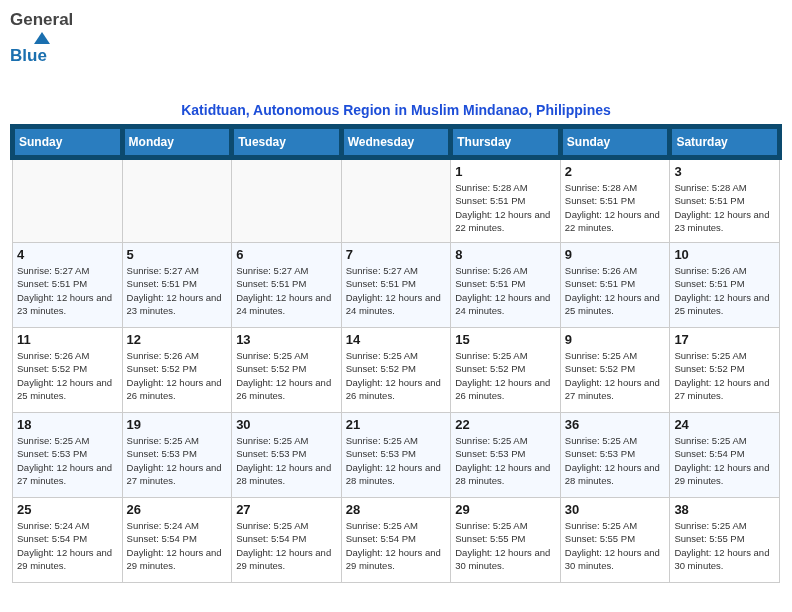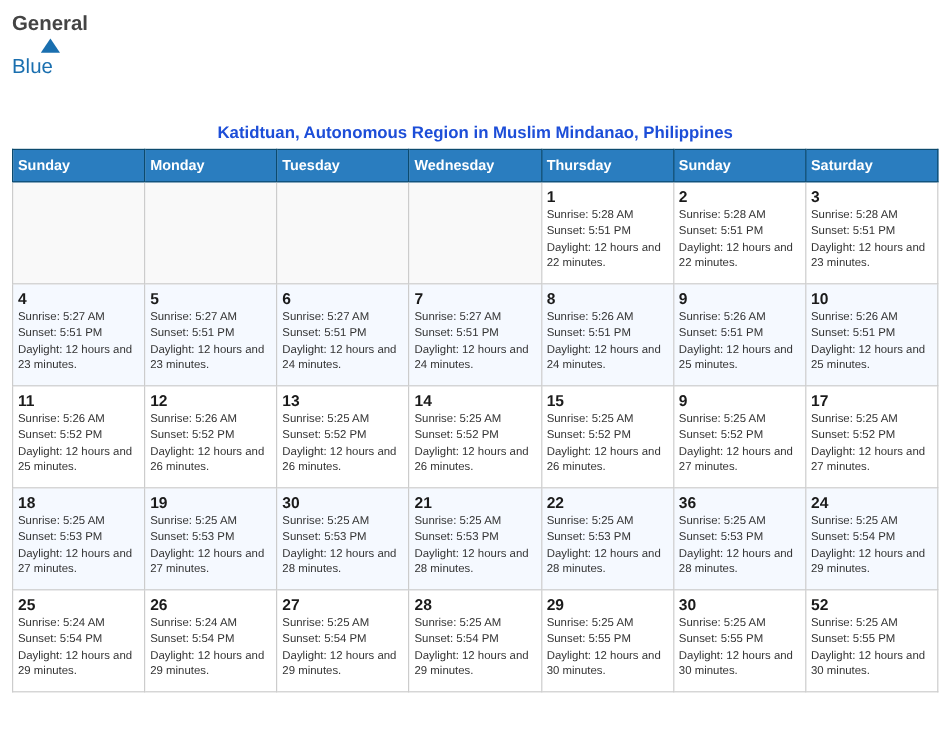--- a/index.html
+++ b/index.html
@@ -40,21 +40,21 @@
       border-collapse: collapse;
       table-layout: fixed;
     }
     thead th {
       background-color: #2a7dbf;
       color: #fff;
       font-size: 12px;
       font-weight: bold;
       padding: 6px 4px;
       text-align: left;
-      border: 1px solid #0c4a6e;
+      border: 5px solid #0c4a6e;
     }
     tbody td {
       border: 1px solid #ccc;
       vertical-align: top;
       padding: 4px;
       font-size: 10px;
       color: #333;
       height: 85px;
       background: #fff;
     }
@@ -79,21 +79,21 @@
       display: flex;
       align-items: center;
       flex-direction: column;
     }
     .logo-text-general {
       font-weight: bold;
       font-size: 17px;
       color: #444;
     }
     .logo-text-blue {
-      font-weight: normal;
+      font-weight: bold;
       font-size: 17px;
       color: #1a6faf;
     }
   </style>
 </head>
 <body>
 
 <div class="header-area">
   <div class="logo">
     <div class="logo-row">
@@ -338,21 +338,21 @@
 and 30 minutes.</div>
         </td>
         <td>
           <div class="day-num">30</div>
           <div class="day-info">Sunrise: 5:25 AM
 Sunset: 5:55 PM
 Daylight: 12 hours
 and 30 minutes.</div>
         </td>
         <td>
-          <div class="day-num">52</div>
+          <div class="day-num">38</div>
           <div class="day-info">Sunrise: 5:25 AM
 Sunset: 5:55 PM
 Daylight: 12 hours
 and 30 minutes.</div>
         </td>
       </tr>
     </tbody>
 </table>
 
 </body></html>

